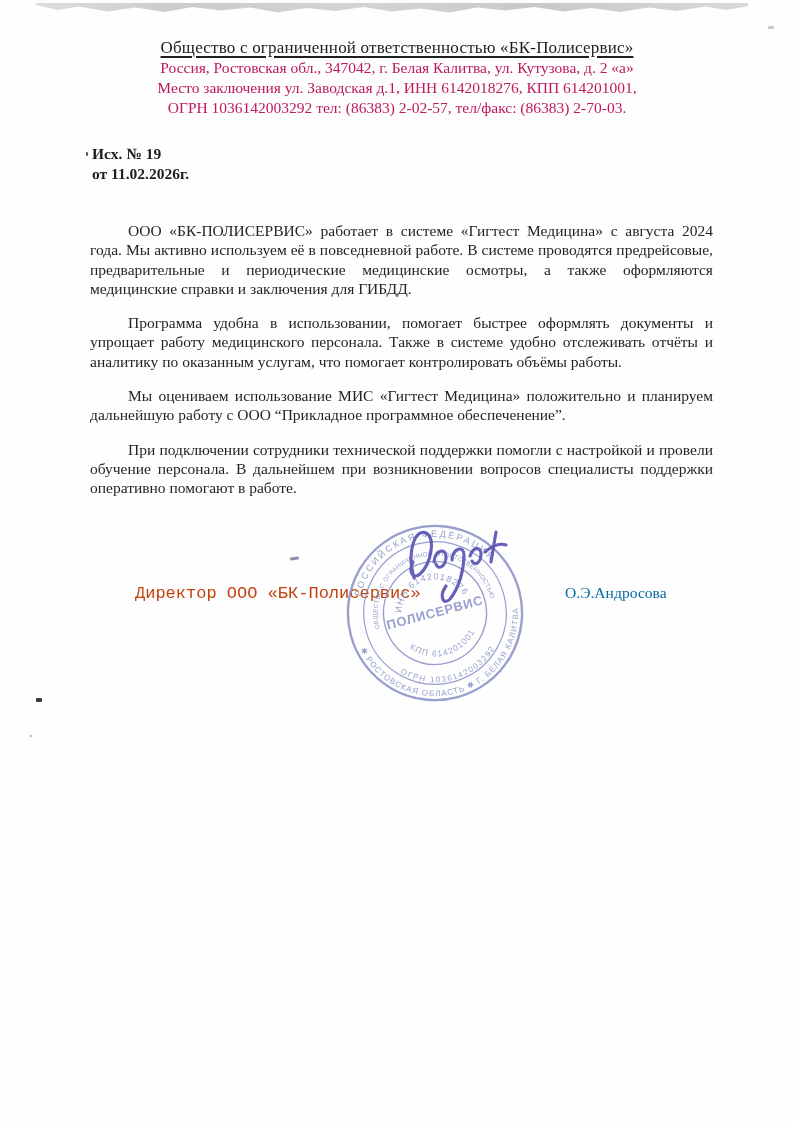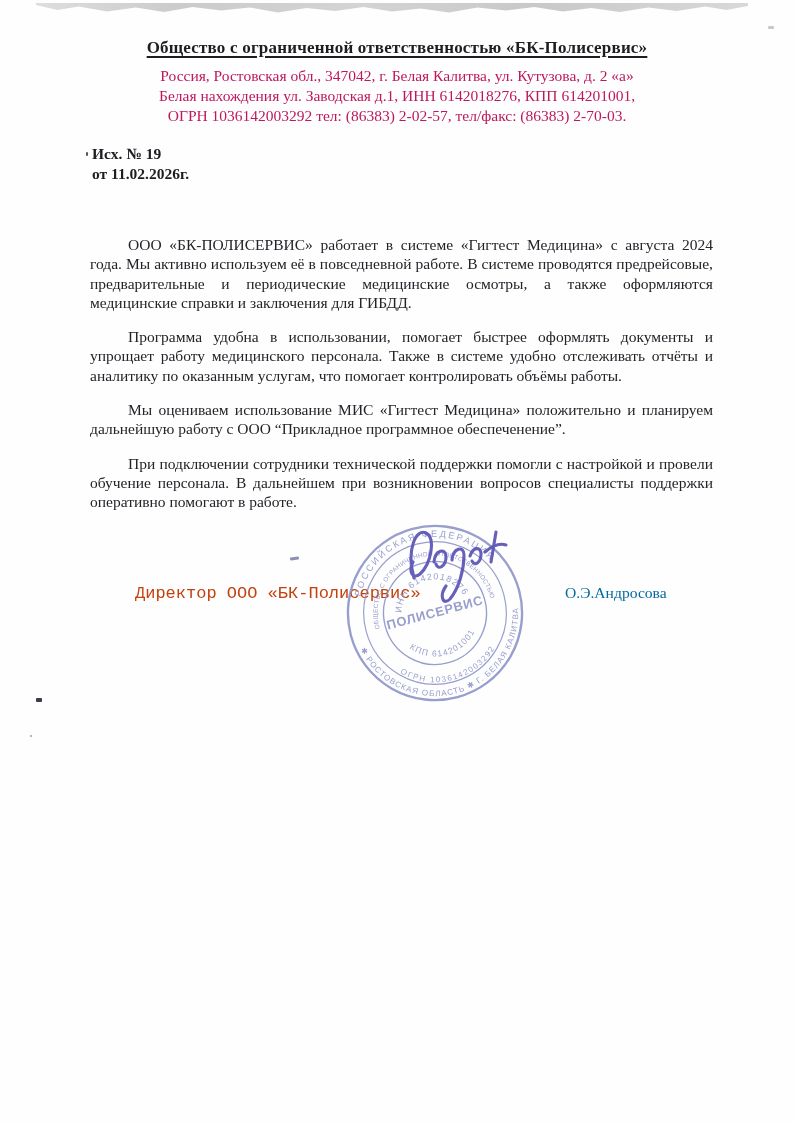--- a/index.html
+++ b/index.html
@@ -17,31 +17,31 @@
     position:absolute;top:3px;left:36px;width:712px;height:10px;
     background:linear-gradient(90deg,#d8d8d8 0%,#c2c2c2 20%,#cccccc 45%,#bfbfbf 70%,#d2d2d2 100%);
     clip-path:polygon(0% 20%,3% 70%,6% 35%,10% 85%,14% 45%,18% 90%,22% 40%,26% 75%,30% 45%,34% 95%,38% 50%,42% 80%,46% 40%,50% 85%,54% 55%,58% 95%,62% 45%,66% 75%,70% 40%,74% 85%,78% 50%,82% 90%,86% 45%,90% 80%,94% 35%,97% 70%,100% 30%,100% 0%,0% 0%);
     opacity:.85;
   }
   .speck{position:absolute;border-radius:1px;}
 
   
   .letterhead{position:absolute;top:38px;left:0;width:100%;text-align:center;}
   .letterhead .title{
-    font-size:17px;font-weight:bold;color:#1d1d22;
+    font-size:17px;font-weight:normal;color:#1d1d22;
     text-decoration:underline;text-underline-offset:3px;text-decoration-thickness:1.5px;
-    letter-spacing:.2px;margin-bottom:8px;
+    letter-spacing:.2px;margin-bottom:0;
   }
   .letterhead .addr{font-size:15.5px;line-height:20px;color:#be185d;}
 
   
   .ref{position:absolute;top:144px;left:92px;font-weight:bold;font-size:15.5px;line-height:19.5px;color:#1d1d22;}
 
   
-  .letter-body{position:absolute;top:235px;left:90px;width:623px;
+  .letter-body{position:absolute;top:221px;left:90px;width:623px;
     font-size:15.5px;line-height:19.3px;text-align:justify;color:#232329;}
   .letter-body p{margin:0 0 15px 0;text-indent:38px;}
 
   
   .sig-role{position:absolute;top:584px;left:135px;font-size:17px;color:#c2410c;white-space:nowrap;font-family:Liberation Mono, monospace;}
   .sig-name{position:absolute;top:584px;left:565px;font-size:15.6px;color:#0369a1;white-space:nowrap;}
 
   
   .stamp{position:absolute;left:341px;top:519px;width:188px;height:188px;
     transform:rotate(-15deg);opacity:.9;}
@@ -55,21 +55,21 @@
 </head>
 <body>
 
 <div class="page">
 
   <div class="scan-band"></div>
 
   <div class="letterhead">
     <div class="title">Общество с ограниченной ответственностью «БК-Полисервис»</div>
     <div class="addr">Россия, Ростовская обл., 347042, г. Белая Калитва, ул. Кутузова, д. 2 «а»</div>
-    <div class="addr">Белая нахождения ул. Заводская д.1, ИНН 6142018276, КПП 614201001,</div>
+    <div class="addr">Место заключения ул. Заводская д.1, ИНН 6142018276, КПП 614201001,</div>
     <div class="addr">ОГРН 1036142003292 тел: (86383) 2-02-57, тел/факс: (86383) 2-70-03.</div>
   </div>
 
   <div class="ref">
     <div>Исх. № 19</div>
     <div>от 11.02.2026г.</div>
   </div>
 
   <div class="letter-body">
     <p>ООО «БК-ПОЛИСЕРВИС» работает в системе «Гигтест Медицина» с августа 2024 года. Мы активно используем её в повседневной работе. В системе проводятся предрейсовые, предварительные и периодические медицинские осмотры, а также оформляются медицинские справки и заключения для ГИБДД.</p>

